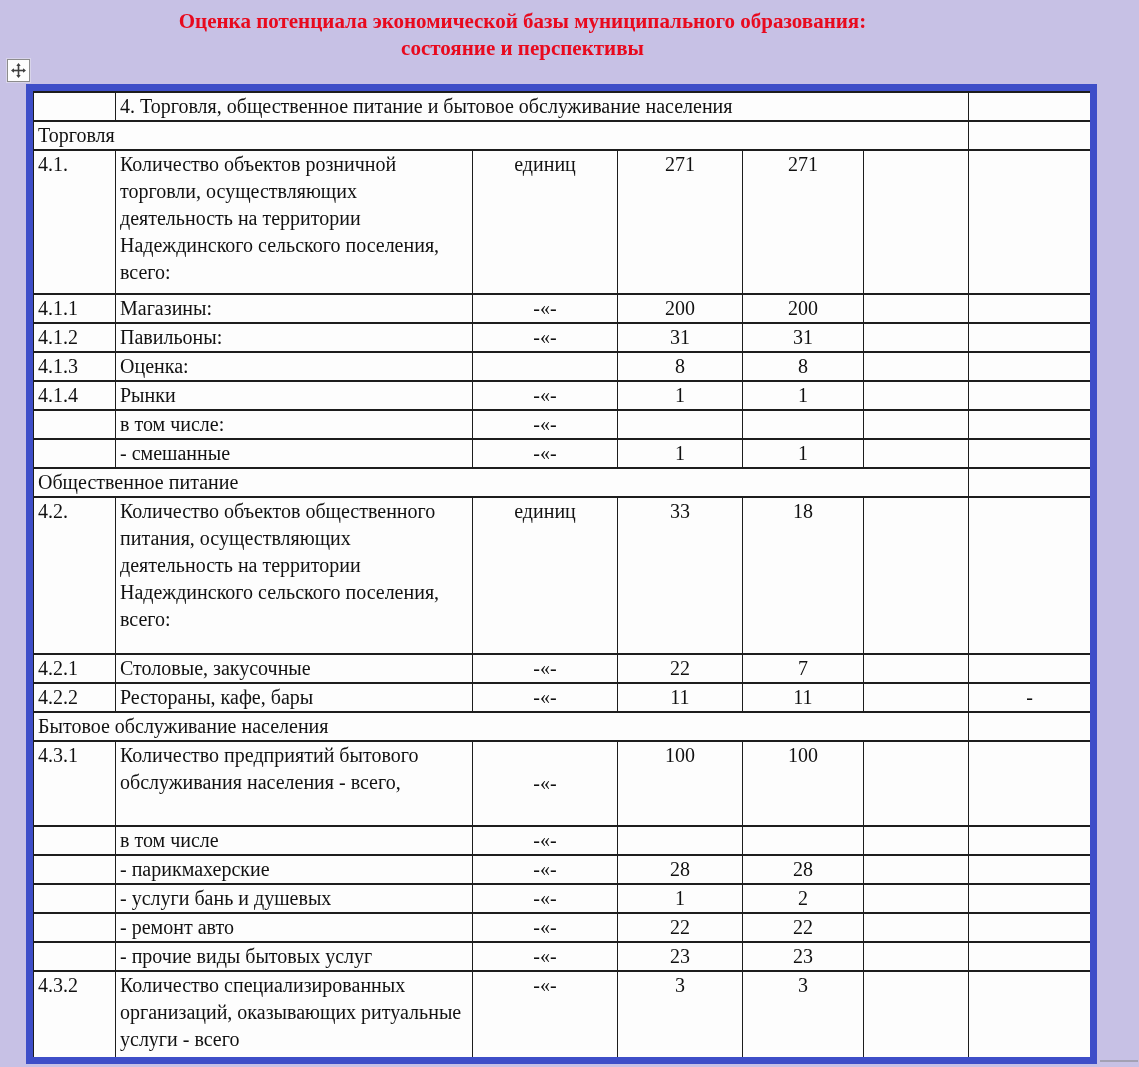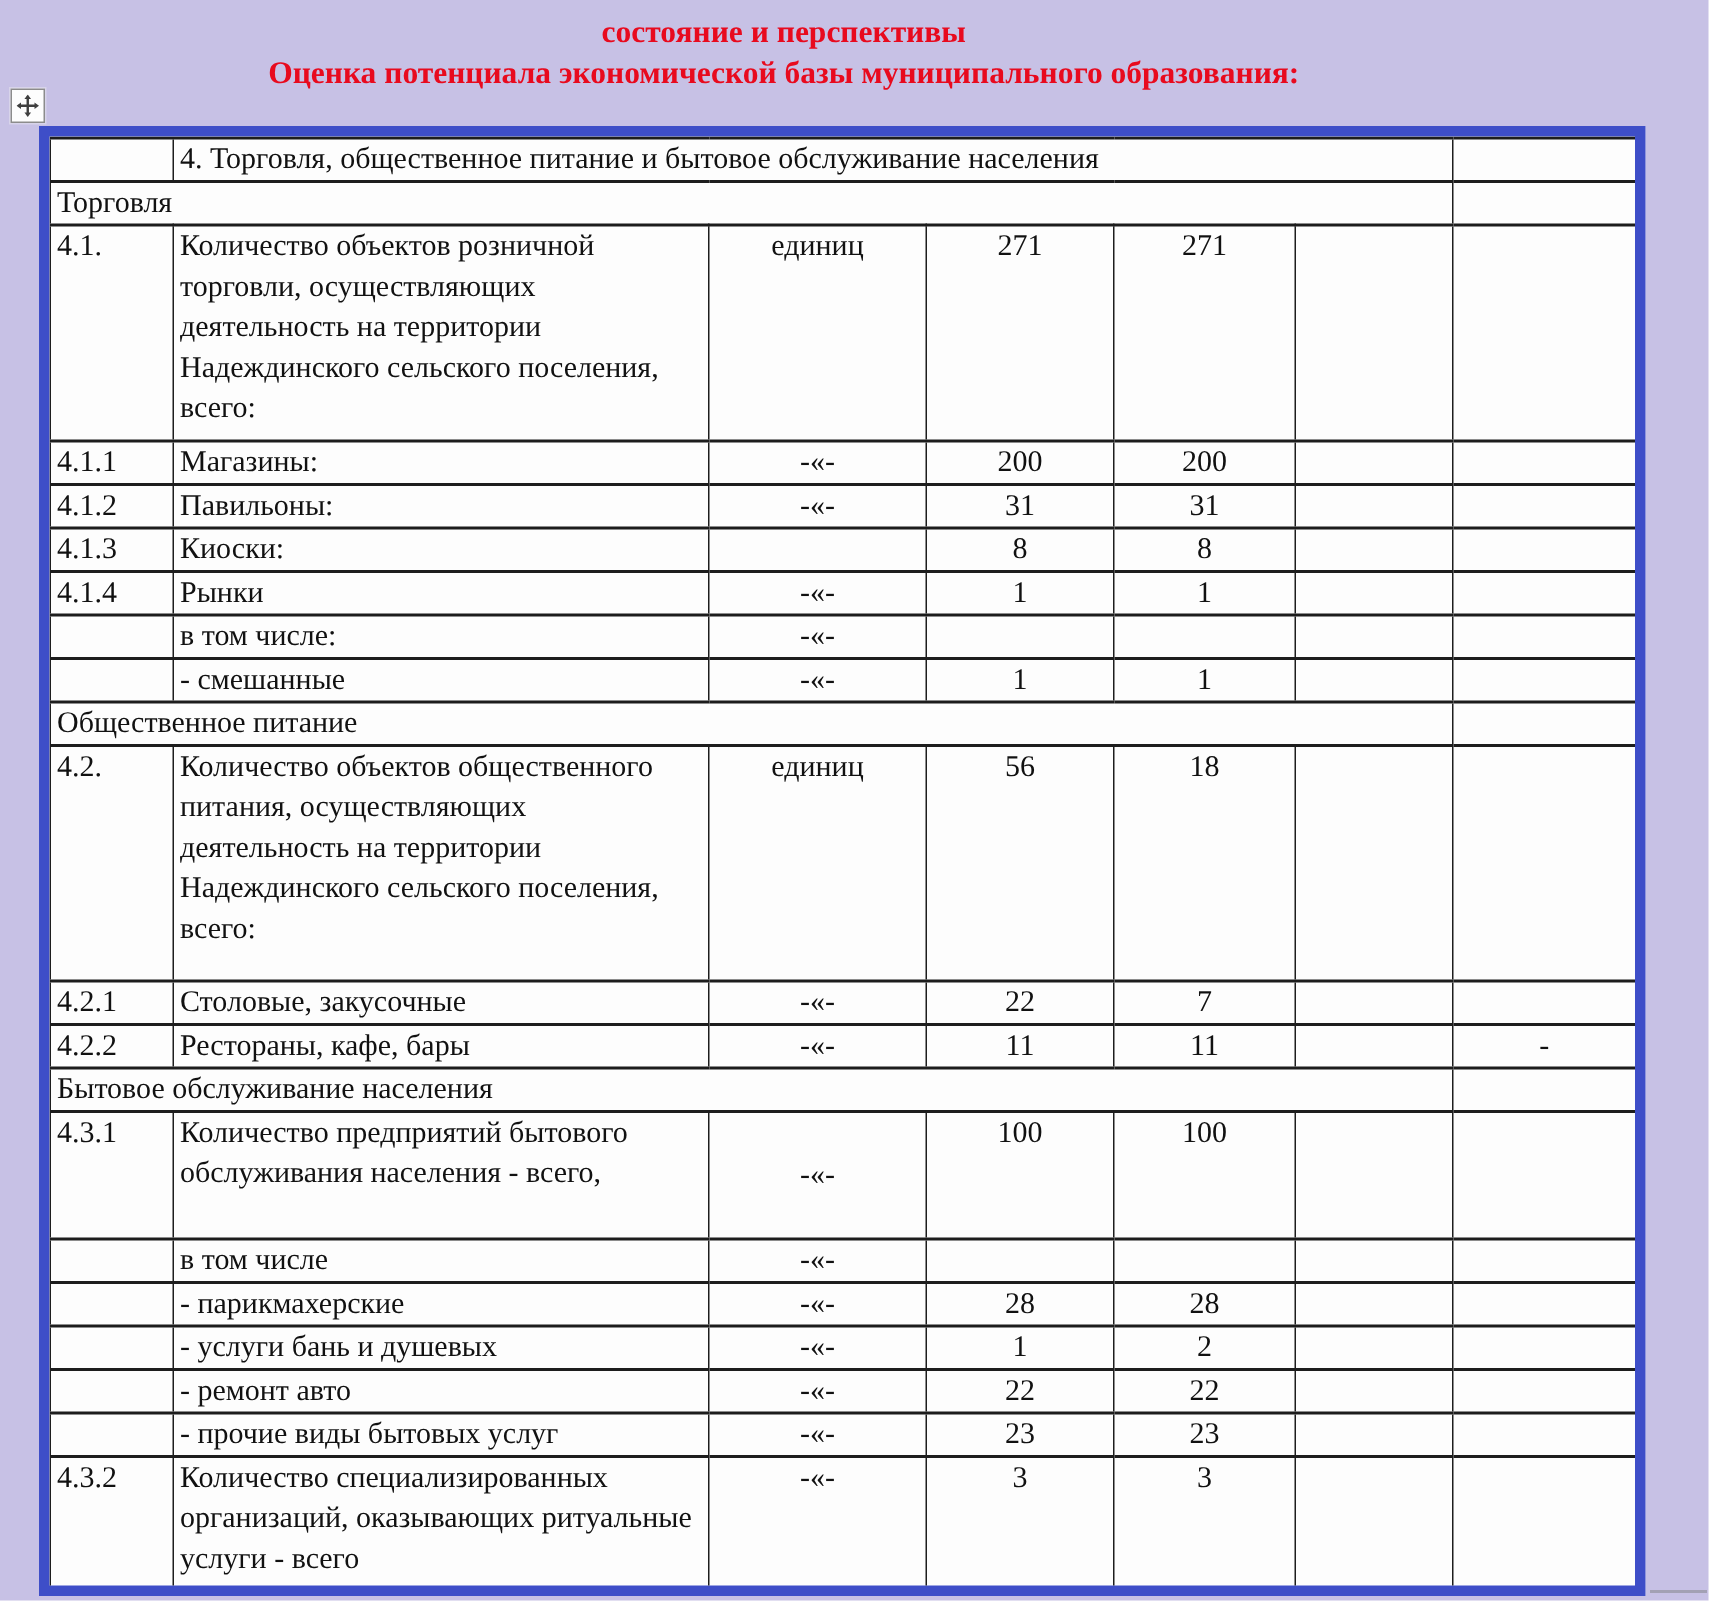--- a/index.html
+++ b/index.html
@@ -48,22 +48,22 @@
   td.section{}
   .corner-shadow{
     position:absolute;left:1100px;top:1060px;width:38px;height:2px;
     background:#9a98a8;opacity:.8;
   }
 </style>
 </head>
 <body>
 
 <div class="doc-title">
+  <div>Оценка потенциала экономической базы муниципального образования:</div>
   <div>состояние и перспективы</div>
-  <div>Оценка потенциала экономической базы муниципального образования:</div>
 </div>
 
 <div class="move-handle">
   <span style="display:flex">
     <svg width="15" height="15" viewBox="0 0 15 15">
       <g fill="none" stroke="#3f3f3f" stroke-width="1.6">
         <line x1="7.5" y1="1.5" x2="7.5" y2="13.5"></line>
         <line x1="1.5" y1="7.5" x2="13.5" y2="7.5"></line>
       </g>
       <g fill="#3f3f3f">
@@ -119,21 +119,21 @@
           <td class="num">4.1.2</td>
           <td class="desc">Павильоны:</td>
           <td class="unit">-«-</td>
           <td class="val">31</td>
           <td class="val">31</td>
           <td class="val"></td>
           <td class="last"></td>
         </tr>
         <tr style="height: 29px;">
           <td class="num">4.1.3</td>
-          <td class="desc">Киоски:</td>
+          <td class="desc">Оценка:</td>
           <td class="unit"></td>
           <td class="val">8</td>
           <td class="val">8</td>
           <td class="val"></td>
           <td class="last"></td>
         </tr>
         <tr style="height: 28px;">
           <td class="num">4.1.4</td>
           <td class="desc">Рынки</td>
           <td class="unit">-«-</td>
@@ -161,21 +161,21 @@
           <td class="last"></td>
         </tr>
         <tr style="height: 29px;">
           <td colspan="6" class="section">Общественное питание</td>
           <td class="last"></td>
         </tr>
         <tr style="height: 157px;">
           <td class="num">4.2.</td>
           <td class="desc">Количество объектов общественного питания, осуществляющих деятельность на территории Надеждинского сельского поселения, всего:</td>
           <td class="unit">единиц</td>
-          <td class="val">56</td>
+          <td class="val">33</td>
           <td class="val">18</td>
           <td class="val"></td>
           <td class="last"></td>
         </tr>
         <tr style="height: 29px;">
           <td class="num">4.2.1</td>
           <td class="desc">Столовые, закусочные</td>
           <td class="unit">-«-</td>
           <td class="val">22</td>
           <td class="val">7</td>

